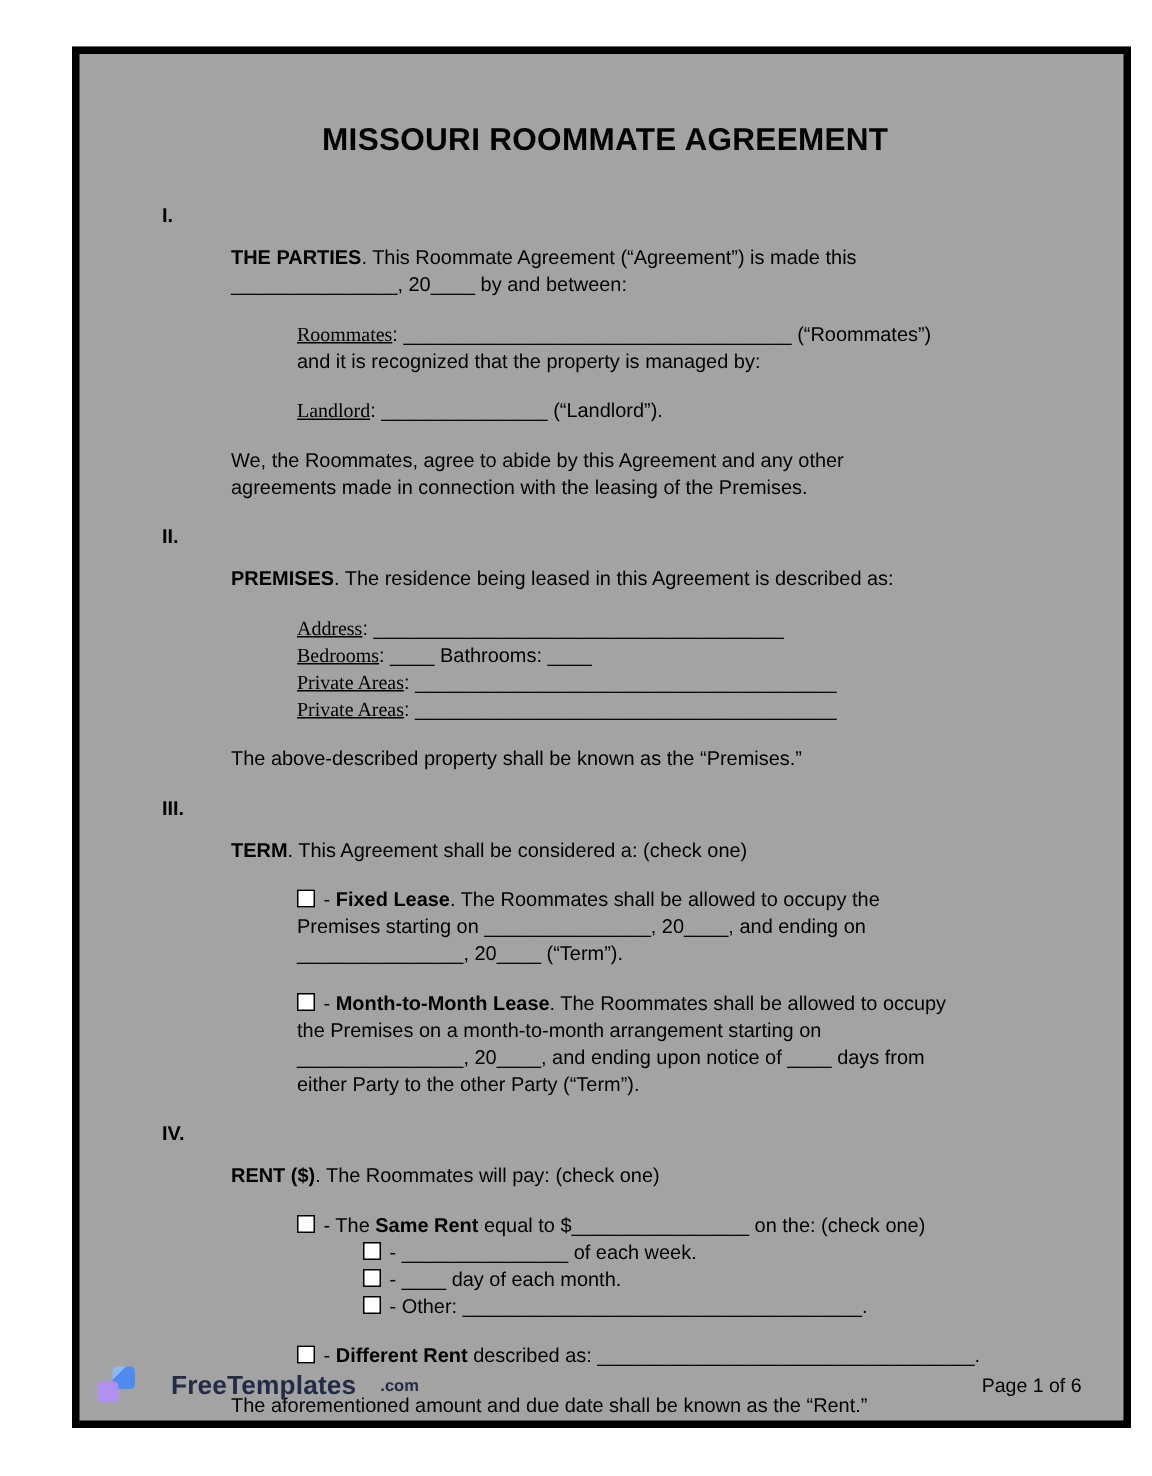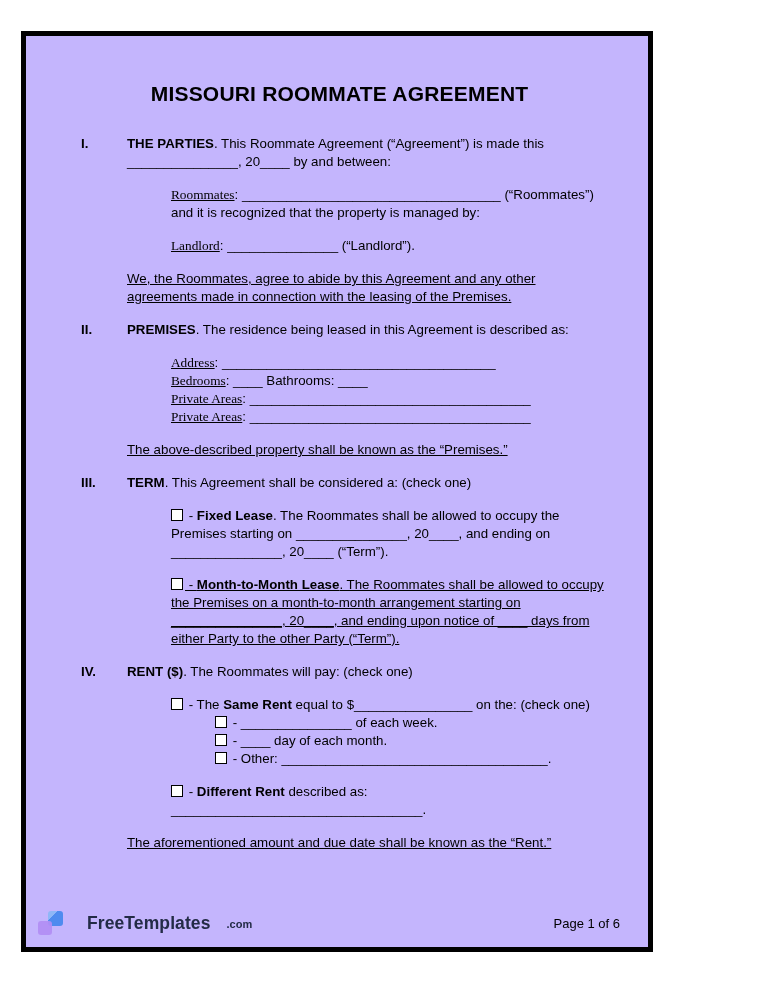--- a/index.html
+++ b/index.html
@@ -4,45 +4,45 @@
 <style>
   html, body {
     margin: 0; padding: 0;
     width: 768px; height: 984px;
     background: #ffffff;
     font-family: "Liberation Sans", sans-serif;
     overflow: hidden;
   }
   .page {
     position: absolute;
-    left: 21px; top: 31px;
-    width: 632px; height: 921px;
+    left: 48px; top: 31px;
+    width: 706px; height: 921px;
     border: 5px solid #000000;
     box-sizing: border-box;
-    background: #c4b5fd;
+    background: #a3a3a3;
   }
   .content {
     padding: 45px 30px 0 55px;
     font-size: 13.3px;
     line-height: 18px;
     color: #000000;
   }
   .doc-title {
     text-align: center;
     font-size: 21px;
     line-height: 25px;
     font-weight: bold;
     margin: 0 0 29px -20px;
     letter-spacing: 0.2px;
   }
   .section { display: flex; margin-bottom: 15px; }
   .num { width: 46px; flex-shrink: 0; font-weight: bold; }
-  .sec-body { flex: 1; }
+  .sec-body { flex: 1; margin-top: 28px; }
   .block { margin-bottom: 15px; }
-  .block:last-child { margin-bottom: 0; text-decoration: underline; }
+  .block:last-child { margin-bottom: 0; }
   .indent1 { margin-left: 44px; }
   .indent2 { margin-left: 44px; }
   .line { white-space: pre-wrap; }
   .u { text-decoration: underline; font-family: Liberation Serif, serif; }
   b { font-weight: bold; }
   .cbx {
     display: inline-block;
     width: 10px; height: 10px;
     border: 1.5px solid #000000;
     vertical-align: -1px;

